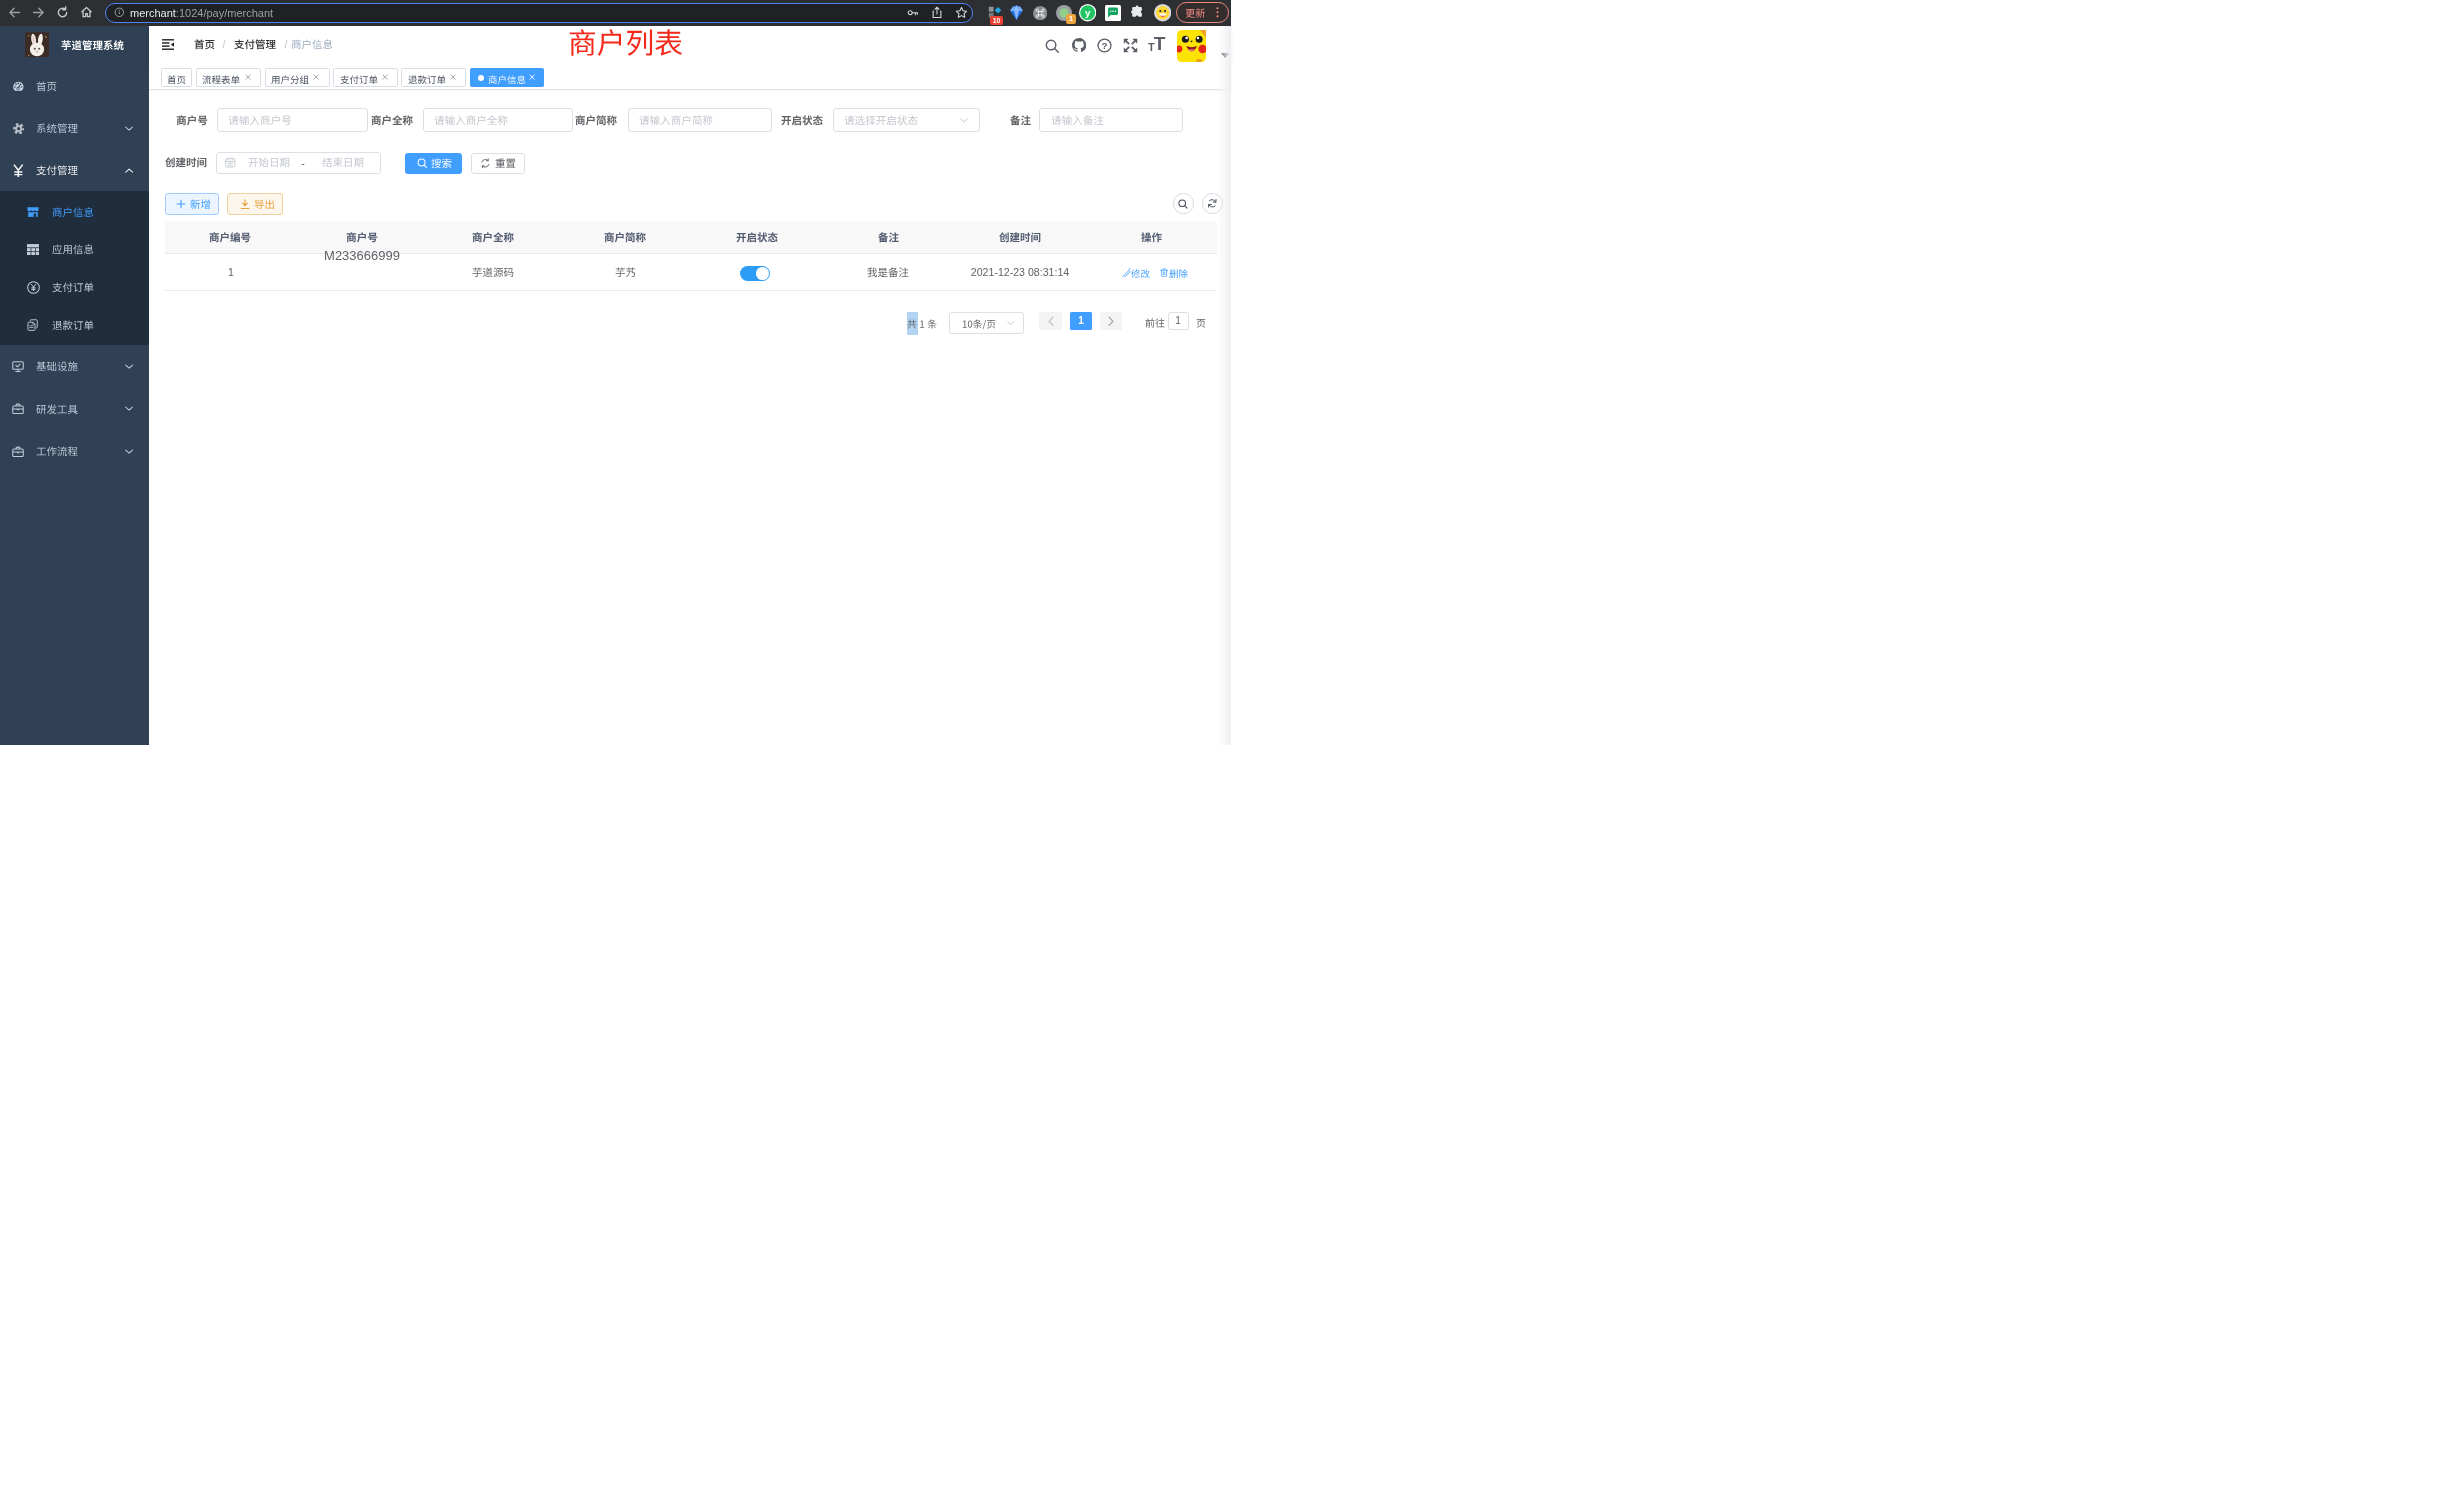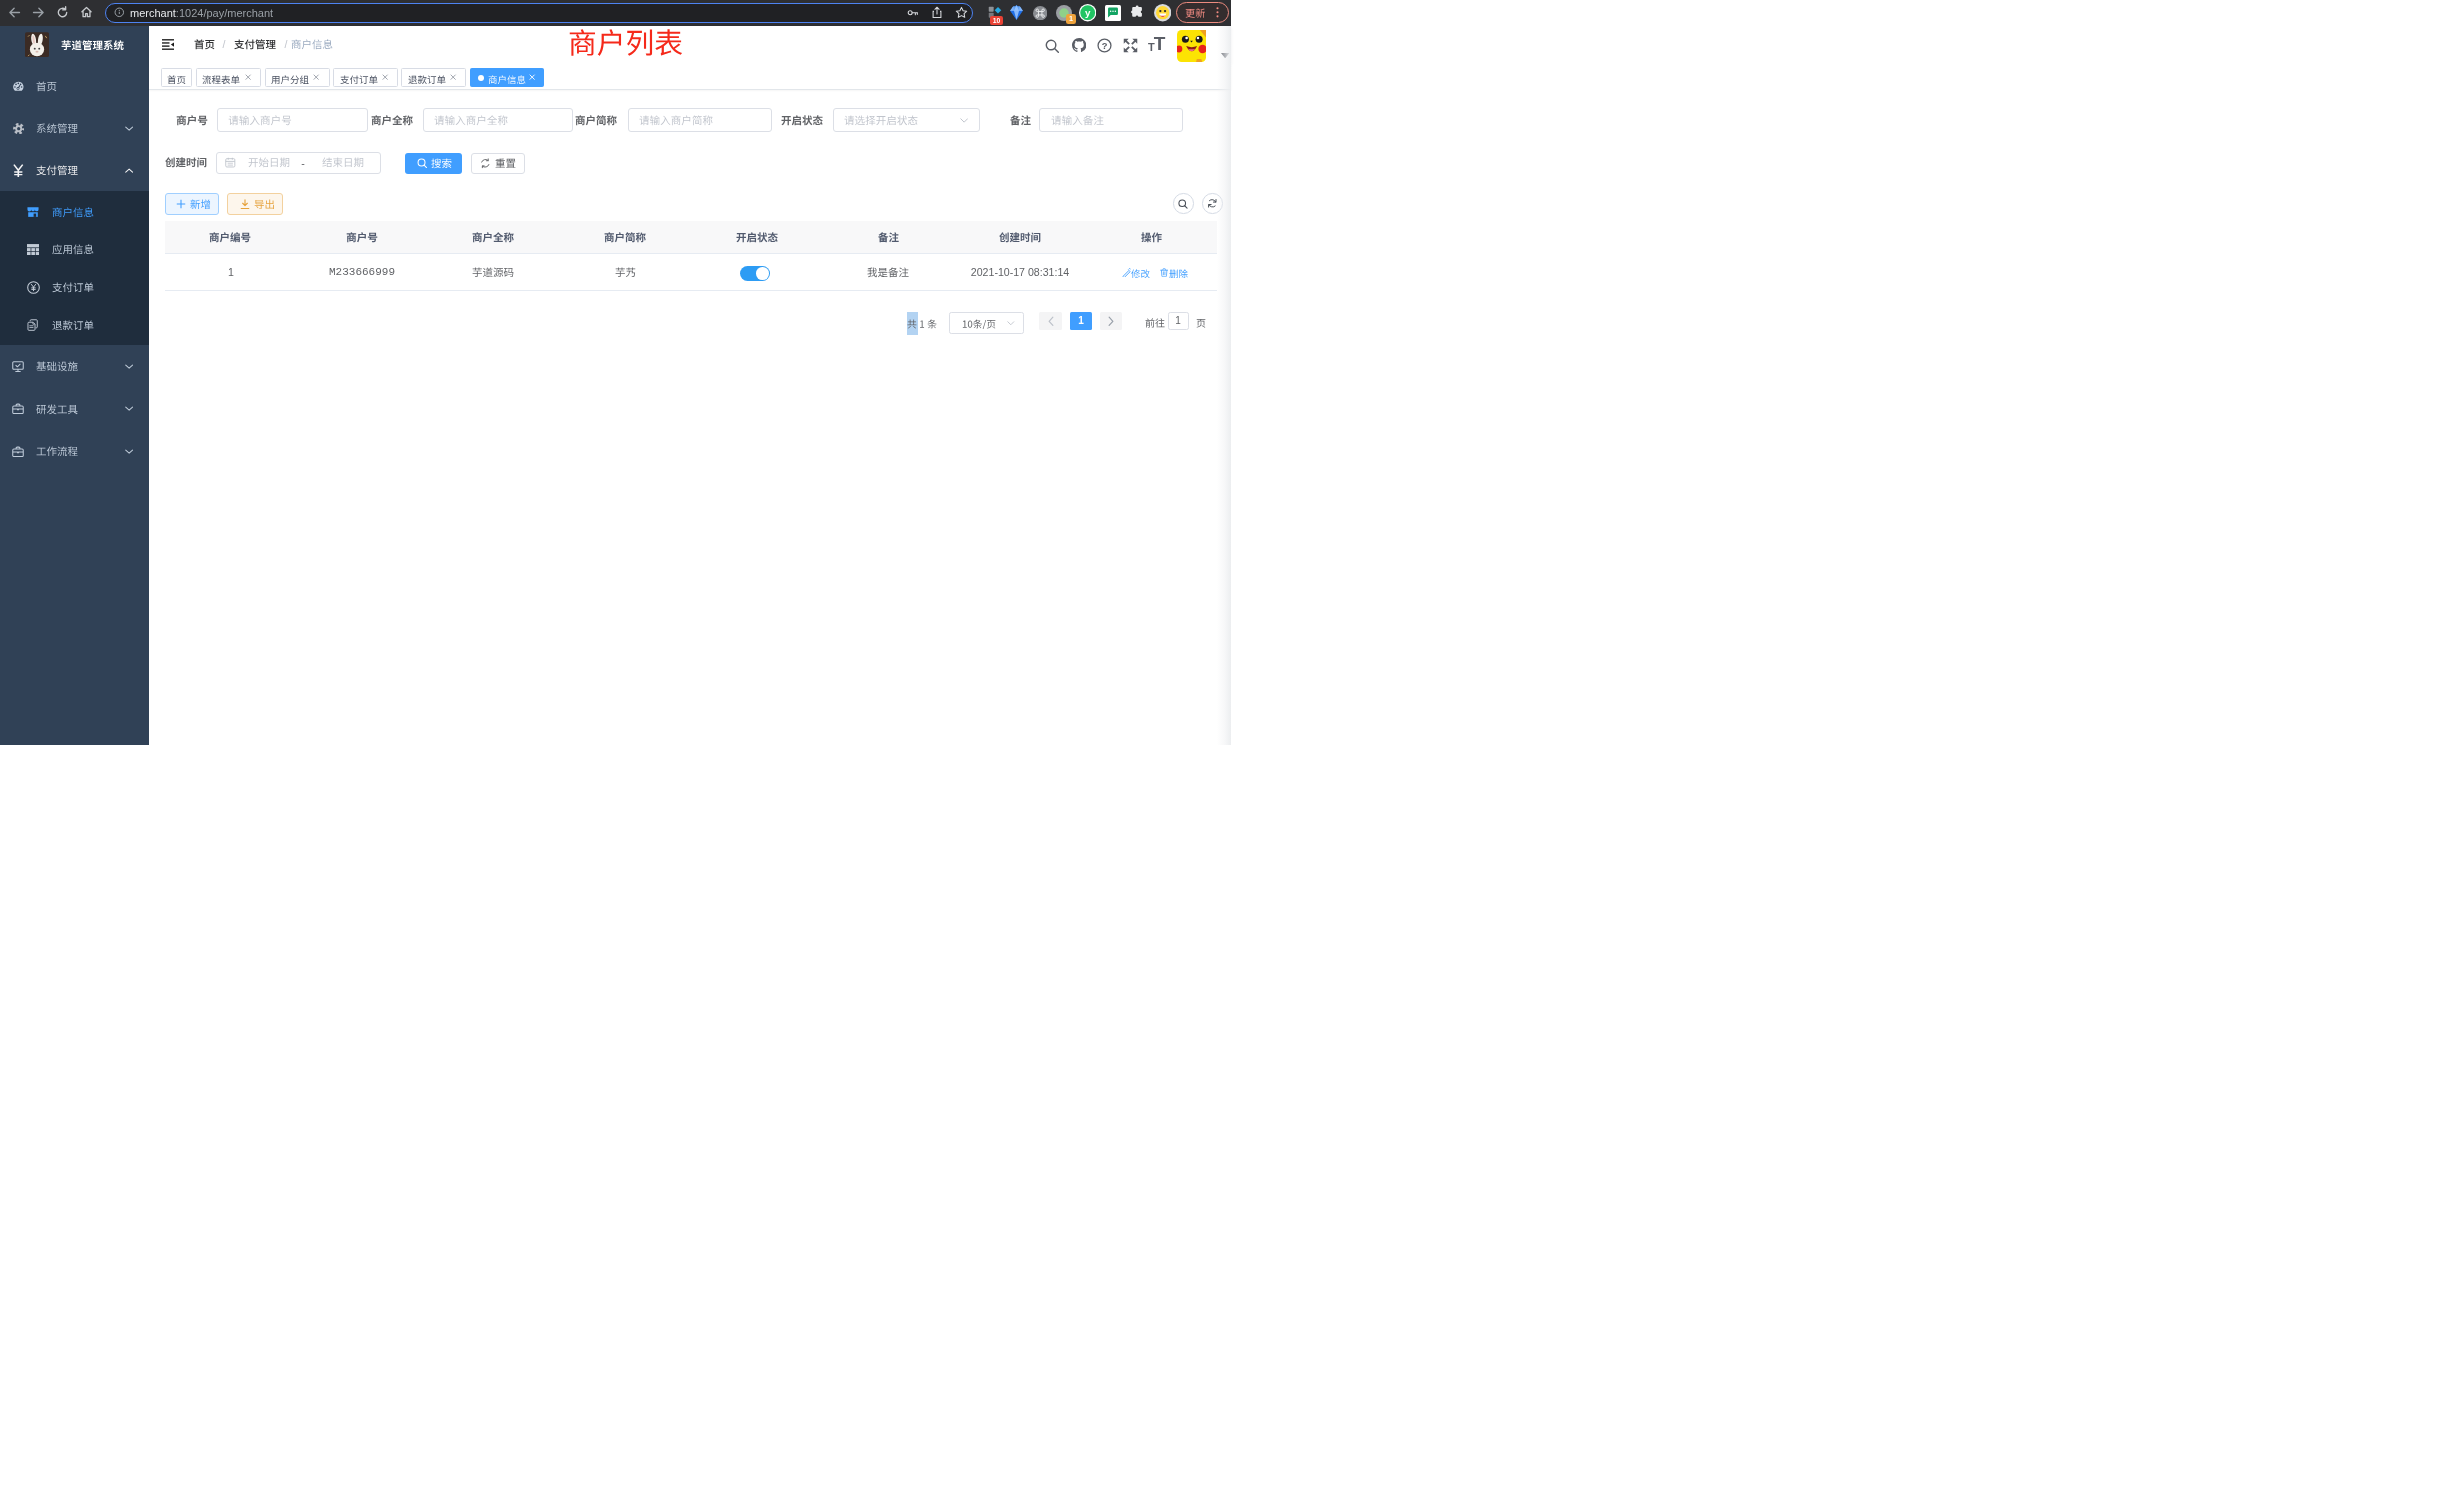--- a/index.html
+++ b/index.html
@@ -925,21 +925,21 @@
 <div style="position:absolute;left:1141px;top:232px;width:21px;height:10.6px"><svg width="21" height="10.6" viewBox="0 0 28.0 14.0" fill="#515a6e">
       <g transform="translate(0.0,12.32) scale(0.014000,-0.014000)">
         <path d="M556 729H738V663H556ZM454 812V579H847V812ZM453 463H535V389H453ZM760 463H846V389H760ZM135 850V660H38V550H135V370L24 338L52 222L135 250V42C135 31 132 27 121 27C112 27 84 27 57 28C70 -2 84 -49 87 -79C143 -79 182 -75 210 -56C239 -39 247 -9 247 43V289L339 322L320 428L247 404V550H331V660H247V850ZM350 247V150H535C469 92 373 43 276 18C300 -5 333 -48 350 -75C439 -45 524 6 592 69V-91H706V73C762 13 832 -37 903 -67C920 -39 954 3 979 24C898 49 815 96 758 150H959V247H706V307H943V545H669V312H629V545H363V307H592V247Z"></path>
       </g>
       <g transform="translate(14.0,12.32) scale(0.014000,-0.014000)">
         <path d="M516 840C470 696 391 551 302 461C328 442 375 399 394 377C440 429 485 497 526 572H563V-89H687V133H960V245H687V358H947V467H687V572H972V686H582C600 727 617 769 631 810ZM251 846C200 703 113 560 22 470C43 440 77 371 88 342C109 364 130 388 150 414V-88H271V600C308 668 341 739 367 809Z"></path>
       </g>
     </svg></div>
 <div class="abs" style="left:165px;top:253px;width:1052px;height:0.8px;background:#e6ebf2"></div>
 <div style="position:absolute;left:231px;top:272px;transform:translateX(-50%);transform-origin:left center;font-family:'Liberation Sans',sans-serif;font-size:10.6px;font-weight:400;color:#606266;line-height:10.6px;white-space:nowrap;margin-top:-5.3px">1</div>
-<div style="position:absolute;left:362px;top:272px;transform:translateX(-50%);transform-origin:left center;font-family:Liberation Mono, monospace;font-size:11px;font-weight:400;color:#606266;line-height:10.6px;white-space:nowrap;margin-top:-5.3px">M233666999</div>
+<div style="position:absolute;left:362px;top:256px;transform:translateX(-50%);transform-origin:left center;font-family:Liberation Sans, sans-serif;font-size:13px;font-weight:400;color:#606266;line-height:10.6px;white-space:nowrap;margin-top:-5.3px">M233666999</div>
 <div style="position:absolute;left:472px;top:267px;width:42px;height:10.6px"><svg width="42" height="10.6" viewBox="0 0 56.0 14.0" fill="#606266">
       <g transform="translate(0.0,12.32) scale(0.014000,-0.014000)">
         <path d="M628 840V737H367V840H294V737H64V668H294V570H367V668H628V570H703V668H937V737H703V840ZM57 314V243H467V20C467 3 461 -2 441 -2C421 -3 350 -3 275 -1C288 -21 301 -54 305 -76C398 -76 459 -75 494 -63C530 -51 543 -29 543 19V243H944V314H543V468H873V539H135V468H467V314Z"></path>
       </g>
       <g transform="translate(14.0,12.32) scale(0.014000,-0.014000)">
         <path d="M64 765C117 714 180 642 207 596L269 638C239 684 175 753 122 801ZM455 368H790V284H455ZM455 231H790V147H455ZM455 504H790V421H455ZM384 561V89H863V561H624C635 586 647 616 659 645H947V708H760C784 741 809 781 833 818L759 840C743 801 711 747 684 708H497L549 732C537 763 505 811 476 844L414 817C440 784 468 739 481 708H311V645H576C570 618 561 587 553 561ZM262 483H51V413H190V102C145 86 94 44 42 -7L89 -68C140 -6 191 47 227 47C250 47 281 17 324 -7C393 -46 479 -57 597 -57C693 -57 869 -51 941 -46C942 -25 954 9 962 27C865 17 716 10 599 10C490 10 404 17 340 52C305 72 282 90 262 100Z"></path>
       </g>
       <g transform="translate(28.0,12.32) scale(0.014000,-0.014000)">
         <path d="M537 407H843V319H537ZM537 549H843V463H537ZM505 205C475 138 431 68 385 19C402 9 431 -9 445 -20C489 32 539 113 572 186ZM788 188C828 124 876 40 898 -10L967 21C943 69 893 152 853 213ZM87 777C142 742 217 693 254 662L299 722C260 751 185 797 131 829ZM38 507C94 476 169 428 207 400L251 460C212 488 136 531 81 560ZM59 -24 126 -66C174 28 230 152 271 258L211 300C166 186 103 54 59 -24ZM338 791V517C338 352 327 125 214 -36C231 -44 263 -63 276 -76C395 92 411 342 411 517V723H951V791ZM650 709C644 680 632 639 621 607H469V261H649V0C649 -11 645 -15 633 -16C620 -16 576 -16 529 -15C538 -34 547 -61 550 -79C616 -80 660 -80 687 -69C714 -58 721 -39 721 -2V261H913V607H694C707 633 720 663 733 692Z"></path>
       </g>
@@ -964,21 +964,21 @@
       <g transform="translate(14.0,12.32) scale(0.014000,-0.014000)">
         <path d="M236 607H757V525H236ZM236 742H757V661H236ZM164 799V468H833V799ZM231 299C205 153 141 40 35 -29C52 -40 81 -68 92 -81C158 -34 210 30 248 109C330 -29 459 -60 661 -60H935C939 -39 951 -6 963 12C911 11 702 10 664 11C622 11 582 12 546 16V154H878V220H546V332H943V399H59V332H471V29C384 51 320 98 281 190C291 221 299 254 306 289Z"></path>
       </g>
       <g transform="translate(28.0,12.32) scale(0.014000,-0.014000)">
         <path d="M685 688C637 637 572 593 498 555C430 589 372 630 329 677L340 688ZM369 843C319 756 221 656 76 588C93 576 116 551 128 533C184 562 233 595 276 630C317 588 365 551 420 519C298 468 160 433 30 415C43 398 58 365 64 344C209 368 363 411 499 477C624 417 772 378 926 358C936 379 956 410 973 427C831 443 694 473 578 519C673 575 754 644 808 727L759 758L746 754H399C418 778 435 802 450 827ZM248 129H460V18H248ZM248 190V291H460V190ZM746 129V18H537V129ZM746 190H537V291H746ZM170 357V-80H248V-48H746V-78H827V357Z"></path>
       </g>
       <g transform="translate(42.0,12.32) scale(0.014000,-0.014000)">
         <path d="M94 774C159 743 242 695 284 662L327 724C284 755 200 800 136 828ZM42 497C105 467 187 420 227 388L269 451C227 482 144 526 83 553ZM71 -18 134 -69C194 24 263 150 316 255L262 305C204 191 125 59 71 -18ZM548 819C582 767 617 697 631 653L704 682C689 726 651 793 616 844ZM334 649V578H597V352H372V281H597V23H302V-49H962V23H675V281H902V352H675V578H938V649Z"></path>
       </g>
     </svg></div>
-<div style="position:absolute;left:1020px;top:272px;transform:translateX(-50%);transform-origin:left center;font-family:'Liberation Sans',sans-serif;font-size:10.6px;font-weight:400;color:#606266;line-height:10.6px;white-space:nowrap;margin-top:-5.3px">2021-10-17 08:31:14</div>
+<div style="position:absolute;left:1020px;top:272px;transform:translateX(-50%);transform-origin:left center;font-family:'Liberation Sans',sans-serif;font-size:10.6px;font-weight:400;color:#606266;line-height:10.6px;white-space:nowrap;margin-top:-5.3px">2021-12-23 08:31:14</div>
 <svg style="position:absolute;left:1122px;top:268px" width="8.7" height="8.7" viewBox="0 0 11.5 11.5">
     <path d="M3.2 12.4l-2 .4.4-2L9.2 3.2l1.6 1.6zM8.3 2.1l1-1a1.1 1.1 0 0 1 1.6 0l.4.4" stroke="#409eff" stroke-width="1.2" fill="none" stroke-linejoin="round"></path>
     <path d="M4.5 13h8" stroke="#409eff" stroke-width="1.2"></path>
   </svg>
 <div style="position:absolute;left:1131px;top:267px;width:19px;height:9.5px"><svg width="19" height="9.5" viewBox="0 0 25.0 12.5" fill="#409eff">
       <g transform="translate(0.0,11.00) scale(0.012500,-0.012500)">
         <path d="M698 386C644 334 543 287 454 260C468 248 486 230 496 215C591 247 694 299 755 362ZM794 287C726 216 594 159 467 130C482 116 497 95 506 80C641 117 774 179 850 263ZM887 179C798 76 614 12 413 -17C428 -33 444 -59 452 -77C664 -40 852 32 952 151ZM306 561V78H370V561ZM553 668H832C798 613 749 566 692 528C630 570 584 619 553 668ZM565 841C523 733 451 629 370 562C387 552 415 530 428 518C458 546 488 579 517 616C545 574 584 532 633 494C554 452 462 424 371 407C384 393 400 366 407 350C507 371 605 404 690 454C756 412 836 378 930 356C939 373 958 402 972 416C887 432 813 459 750 492C827 548 890 620 928 712L885 734L871 731H590C607 761 621 792 634 823ZM235 834C187 679 107 526 20 426C33 407 53 367 59 349C92 388 123 432 153 481V-80H224V614C255 678 282 747 304 815Z"></path>
       </g>
       <g transform="translate(12.5,11.00) scale(0.012500,-0.012500)">
         <path d="M602 585H808C787 454 755 343 706 251C657 345 622 455 598 574ZM76 770V696H357V484H89V103C89 66 73 53 58 46C71 27 83 -10 88 -32C111 -13 148 6 439 117C436 134 431 166 430 188L165 93V410H429L424 404C440 392 470 363 482 350C508 385 532 425 553 469C581 362 616 264 662 181C602 97 522 32 416 -16C431 -32 453 -66 461 -84C563 -33 643 31 706 111C761 32 830 -32 915 -75C927 -55 950 -27 968 -12C879 29 808 94 751 177C817 286 859 420 886 585H952V655H626C643 710 658 768 670 827L596 840C565 676 510 517 431 413V770Z"></path>

